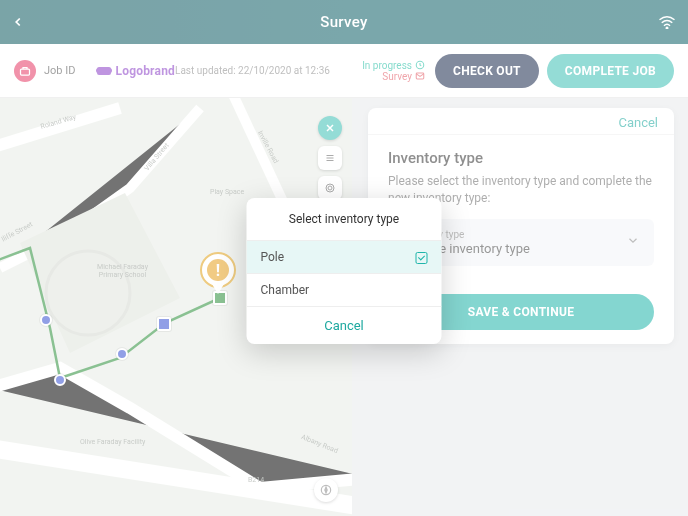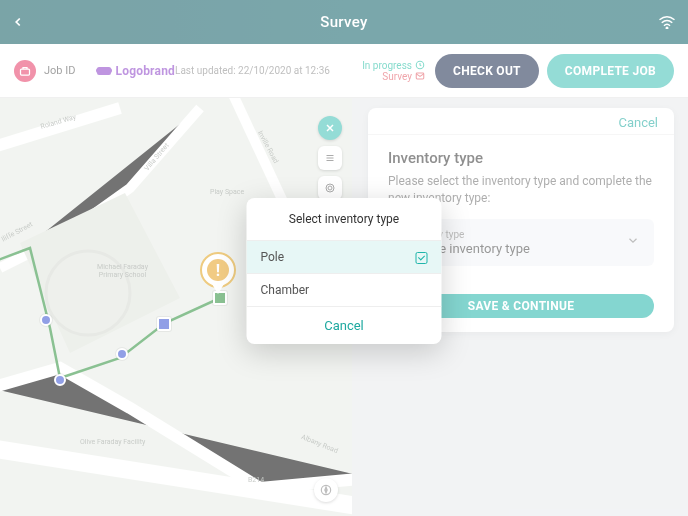--- a/index.html
+++ b/index.html
@@ -79,21 +79,21 @@
   .panel-body { padding:14px 20px; }
   .section-title { font-size:15px; color:#333; margin-bottom:6px; font-weight:500; }
   .section-desc { font-size:12px; color:#6c6c6c; line-height:1.4; margin-bottom:12px; }
   .dropdown {
     background:#f3f5f7; border-radius:6px; padding:10px 14px; position:relative; cursor:pointer;
   }
   .dropdown-label { font-size:10px; color:#888; }
   .dropdown-value { font-size:13px; color:#444; margin-top:1px; }
   .dropdown .chev { position:absolute; right:14px; top:50%; transform:translateY(-50%); color:#888; }
   .save-btn {
-    margin:14px 20px 0; height:24px; border-radius:18px; background:#1fb5aa; color:#fff;
+    margin:14px 20px 0; height:36px; border-radius:18px; background:#1fb5aa; color:#fff;
     font-size:12px; font-weight:700; letter-spacing:0.3px; display:flex; align-items:center; justify-content:center;
     cursor:pointer;
   }
 
   
   .scrim {
     position:absolute; inset:0; background:rgba(255,255,255,0.45);
   }
   .modal {
     position:absolute; left:50%; top:198px; transform:translateX(-50%);

